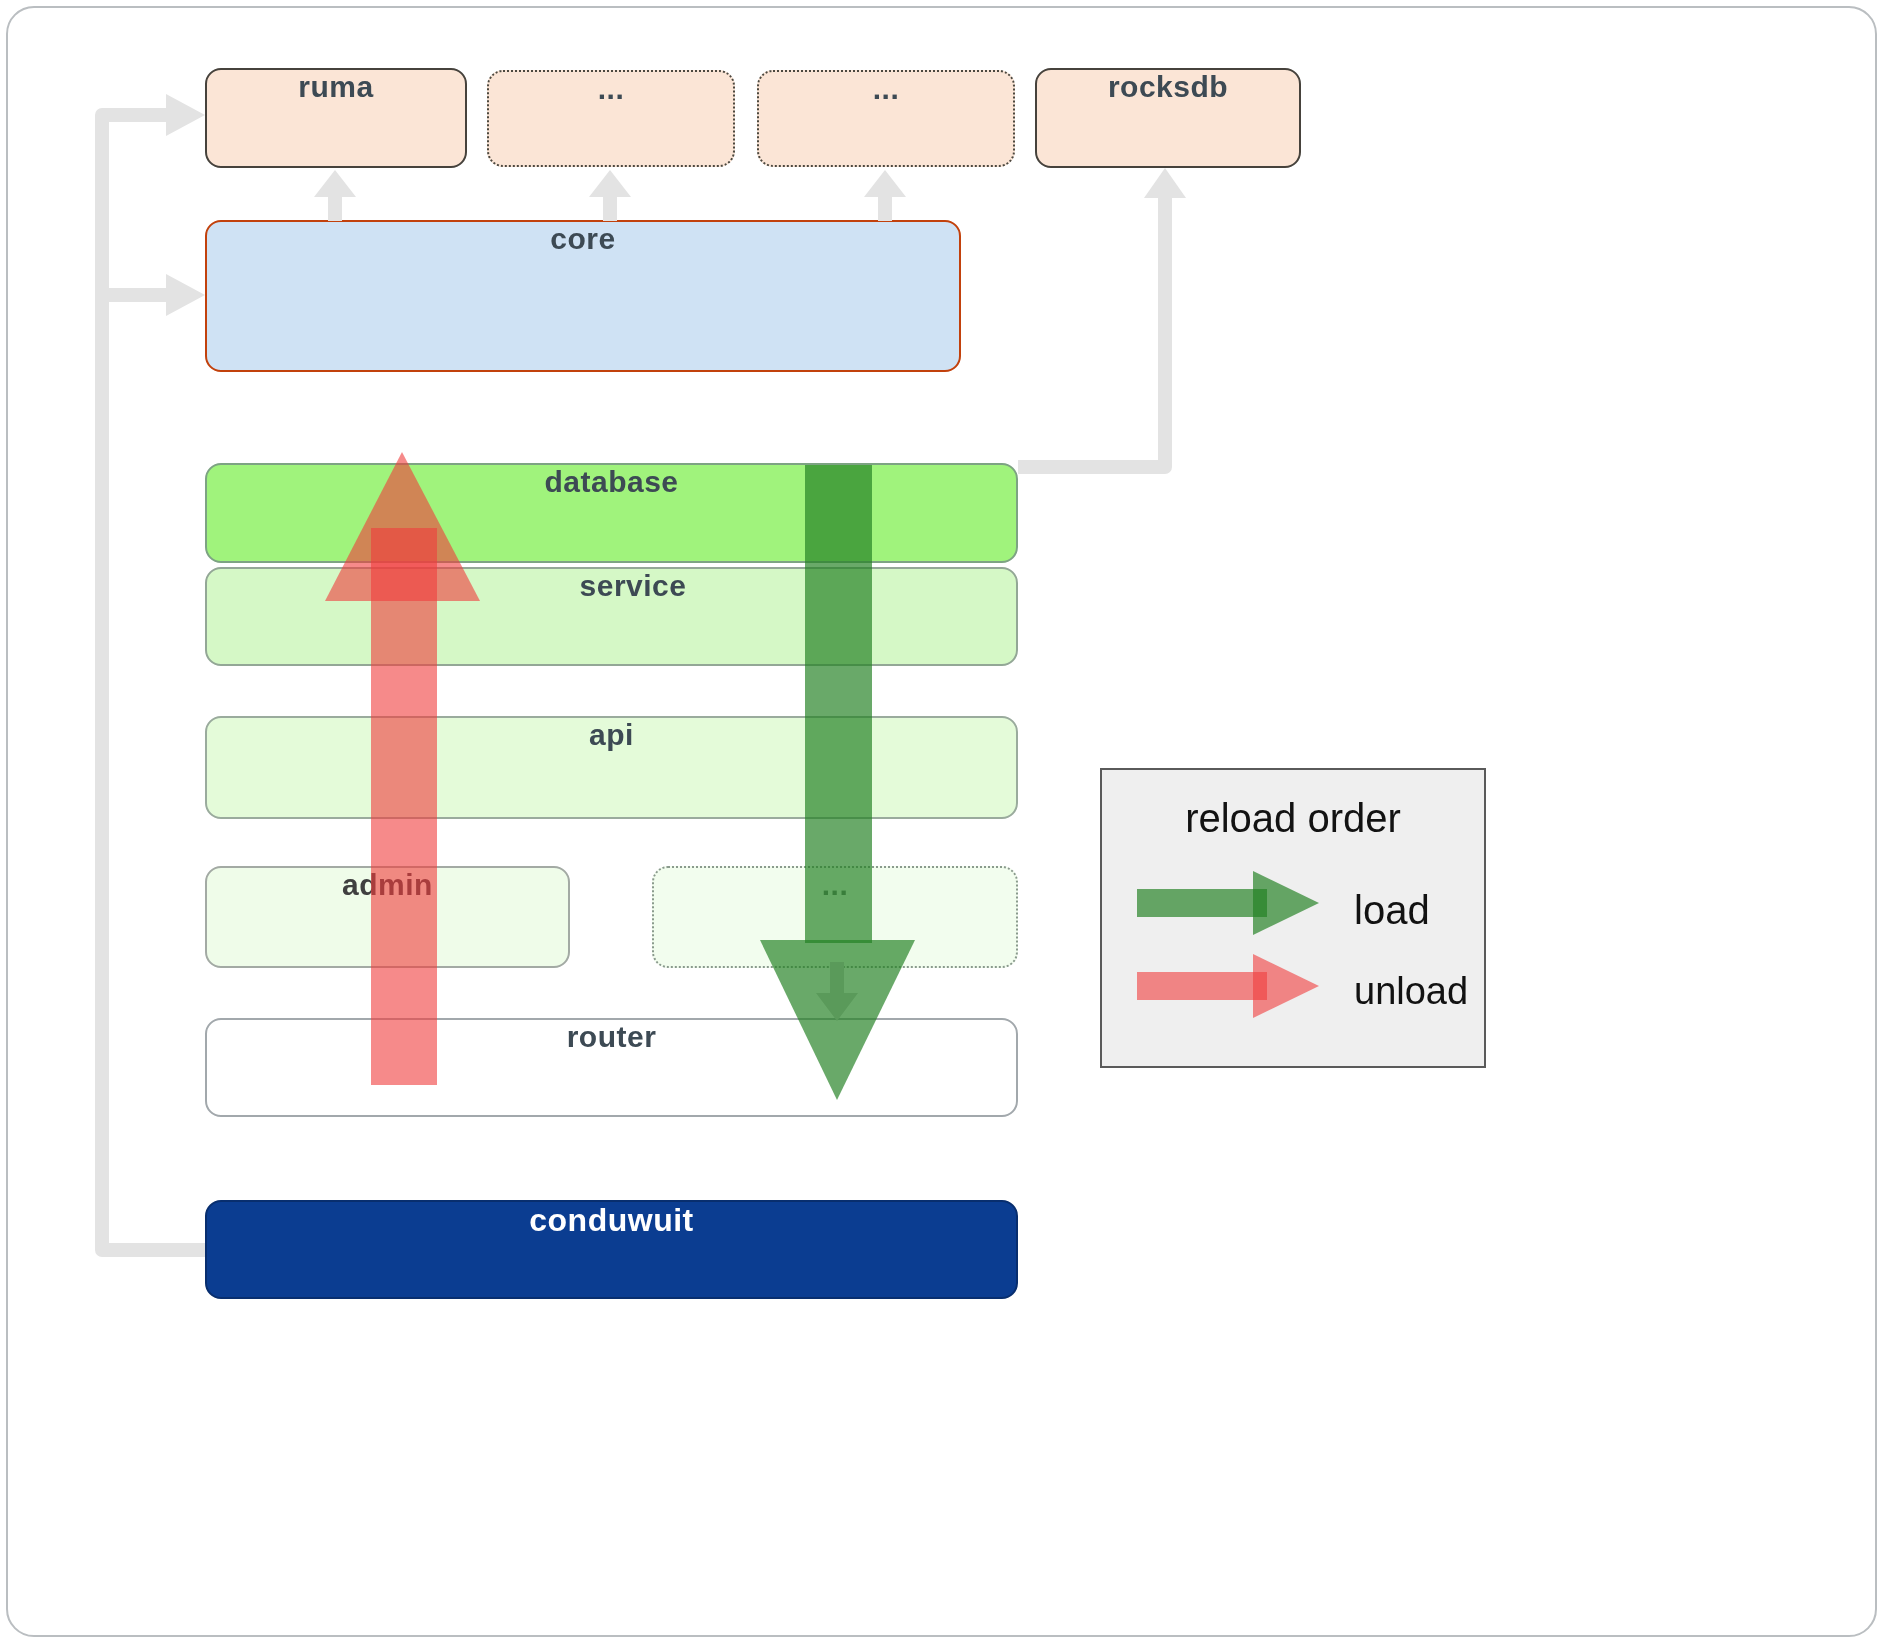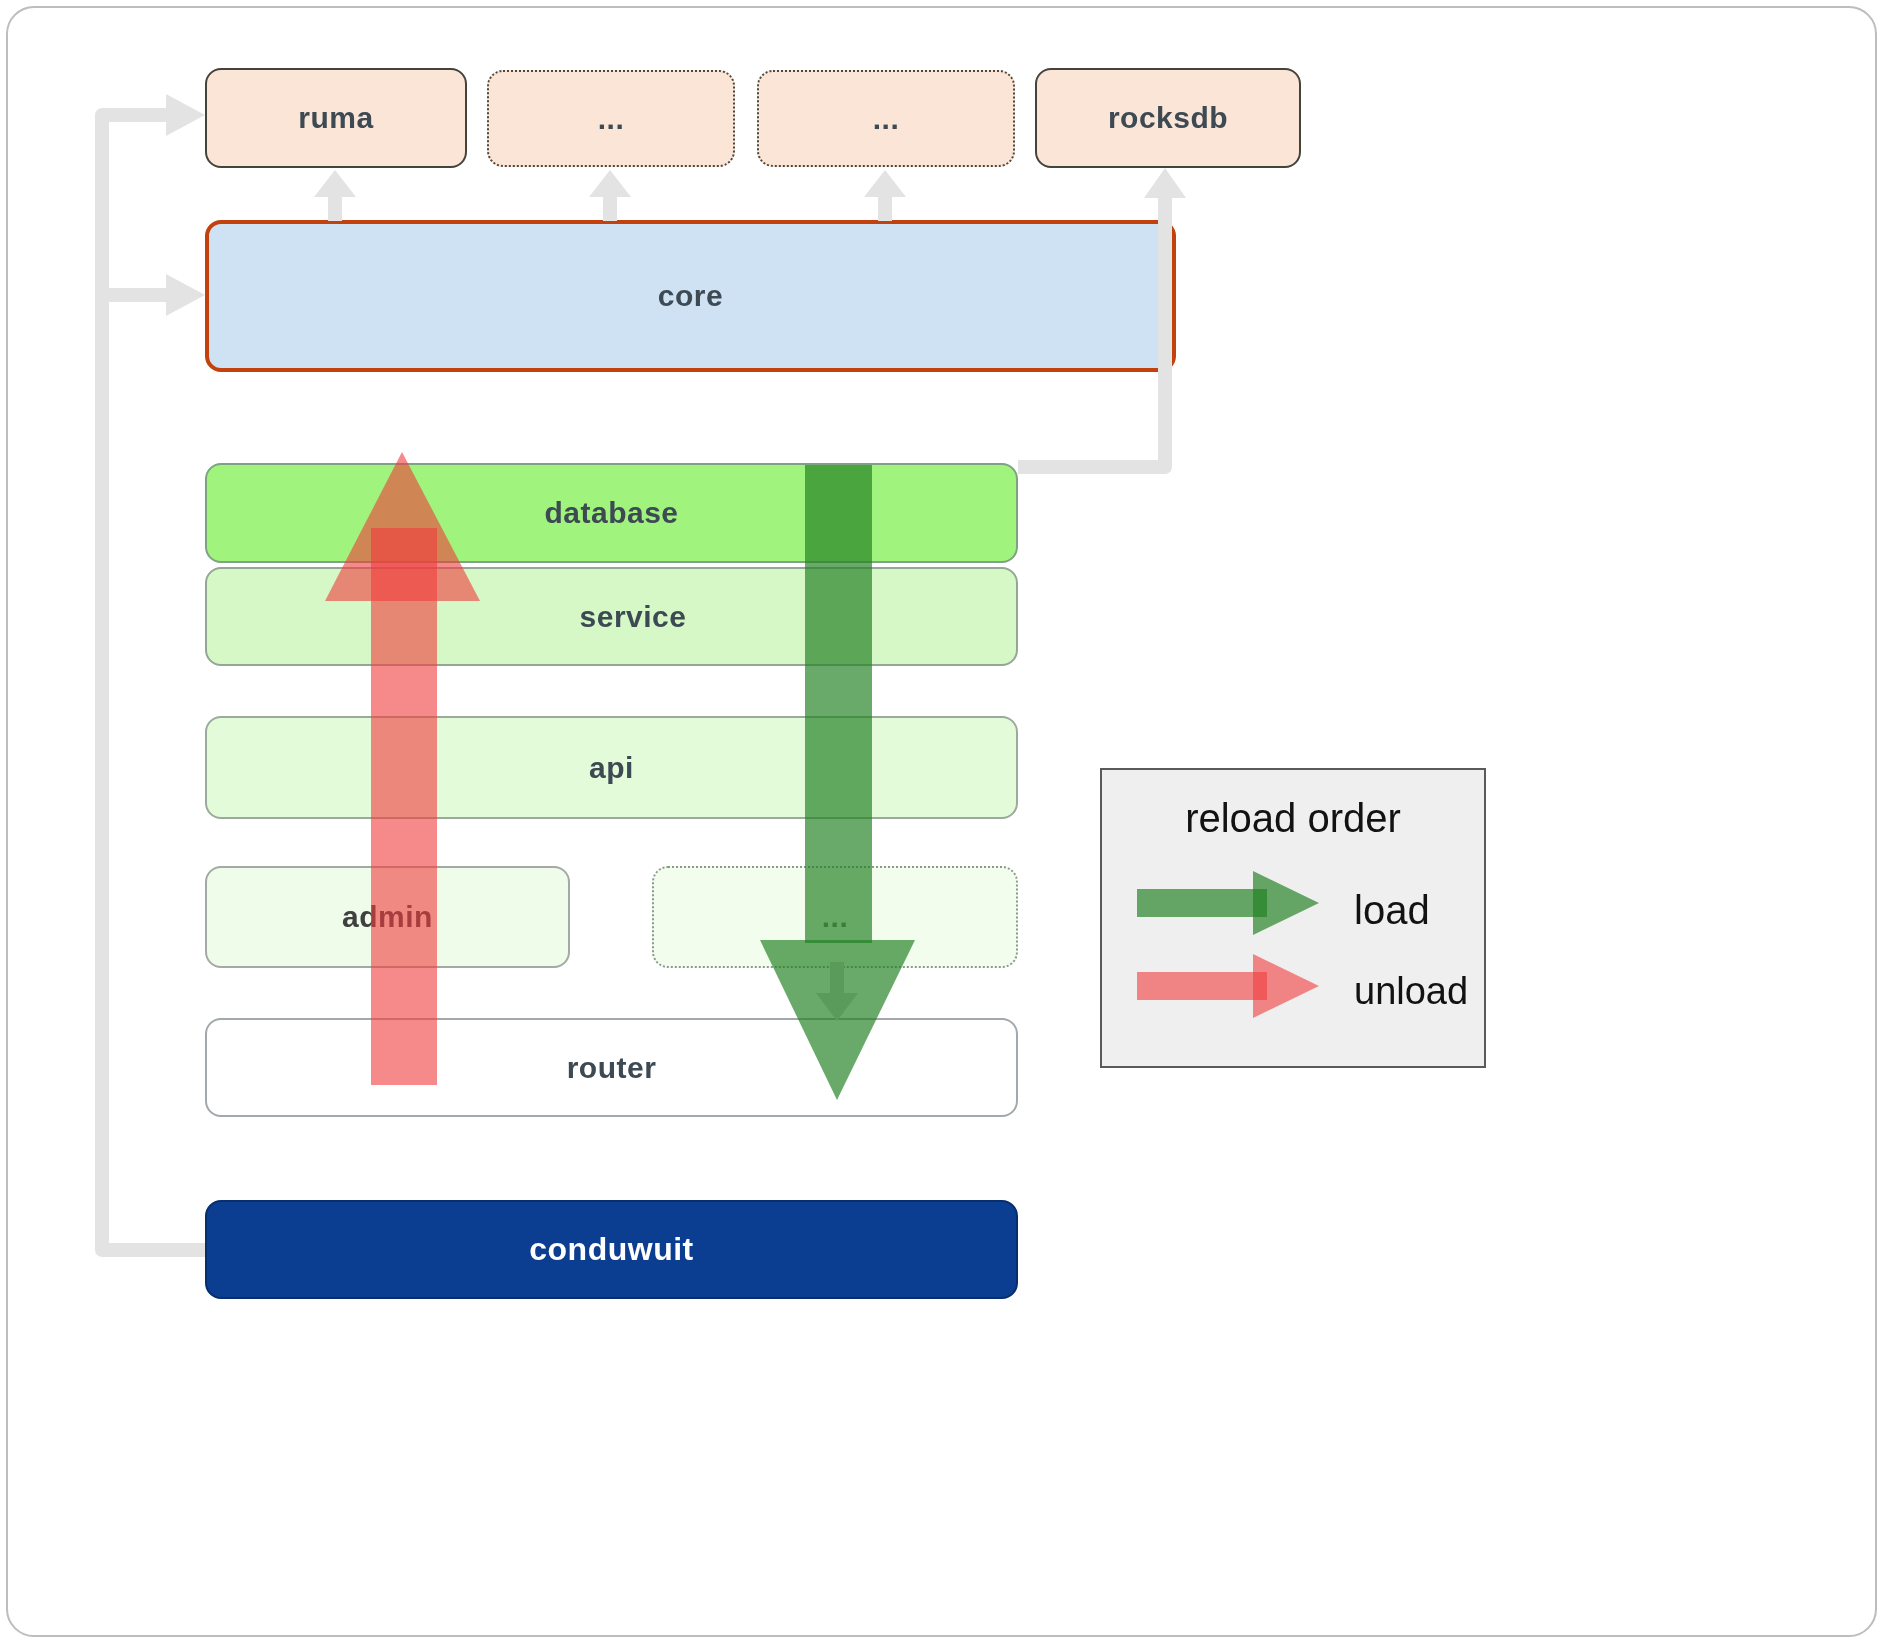--- a/index.html
+++ b/index.html
@@ -14,34 +14,34 @@
   .frame {
     position: absolute;
     inset: 6px;
     border: 2px solid #babec1;
     border-radius: 28px;
     pointer-events: none;
   }
   .box {
     position: absolute;
     display: flex;
-    align-items: center;
+    align-items: flex-start;
     justify-content: center;
     border-radius: 16px;
     font-size: 30px;
     font-weight: 600;
     color: #3d4a54;
     box-sizing: border-box;
     letter-spacing: 0.5px;
   }
   .b-ruma     { left: 205px;  top: 68px;   width: 262px; height: 100px; background: #fbe5d6; border: 2px solid #46423c; }
   .b-ext1     { left: 487px;  top: 70px;   width: 248px; height: 97px;  background: #fbe5d6; border: 2px dotted #4c483f; }
   .b-ext2     { left: 757px;  top: 70px;   width: 258px; height: 97px;  background: #fbe5d6; border: 2px dotted #4c483f; }
   .b-rocksdb  { left: 1035px; top: 68px;   width: 266px; height: 100px; background: #fbe5d6; border: 2px solid #46423c; }
-  .b-core     { left: 205px;  top: 220px;  width: 971px; height: 152px; background: #cfe2f4; border: 4px solid #c2410c; }
+  .b-core     { left: 205px;  top: 220px;  width: 756px; height: 152px; background: #cfe2f4; border: 2px solid #c2410c; }
   .b-database { left: 205px;  top: 418px;  width: 813px; height: 100px; background: #a0f37c; border: 2px solid #7da383; margin-top: 45px; }
   .b-service  { left: 205px;  top: 567px;  width: 813px; height: 99px;  background: #d5f8c6; border: 2px solid #93a796; padding-left: 43px; }
   .b-api      { left: 205px;  top: 716px;  width: 813px; height: 103px; background: #e4fbd9; border: 2px solid #9aab9d; }
   .b-admin    { left: 205px;  top: 866px;  width: 365px; height: 102px; background: #effce9; border: 2px solid #a3aaa4; color: #404040; }
   .b-ext3     { left: 652px;  top: 866px;  width: 366px; height: 102px; background: #f2fdee; border: 2px dotted #8a9a8d; color: #6b7a70; }
   .b-router   { left: 205px;  top: 1018px; width: 813px; height: 99px;  background: #ffffff; border: 2px solid #a2a8ac; }
   .b-conduwuit{ left: 205px;  top: 1200px; width: 813px; height: 99px;  background: #0b3d91; border: 2px solid #082e6e;
                 color: #ffffff; font-weight: 700; font-size: 32px; }
   .legend {
     position: absolute;

